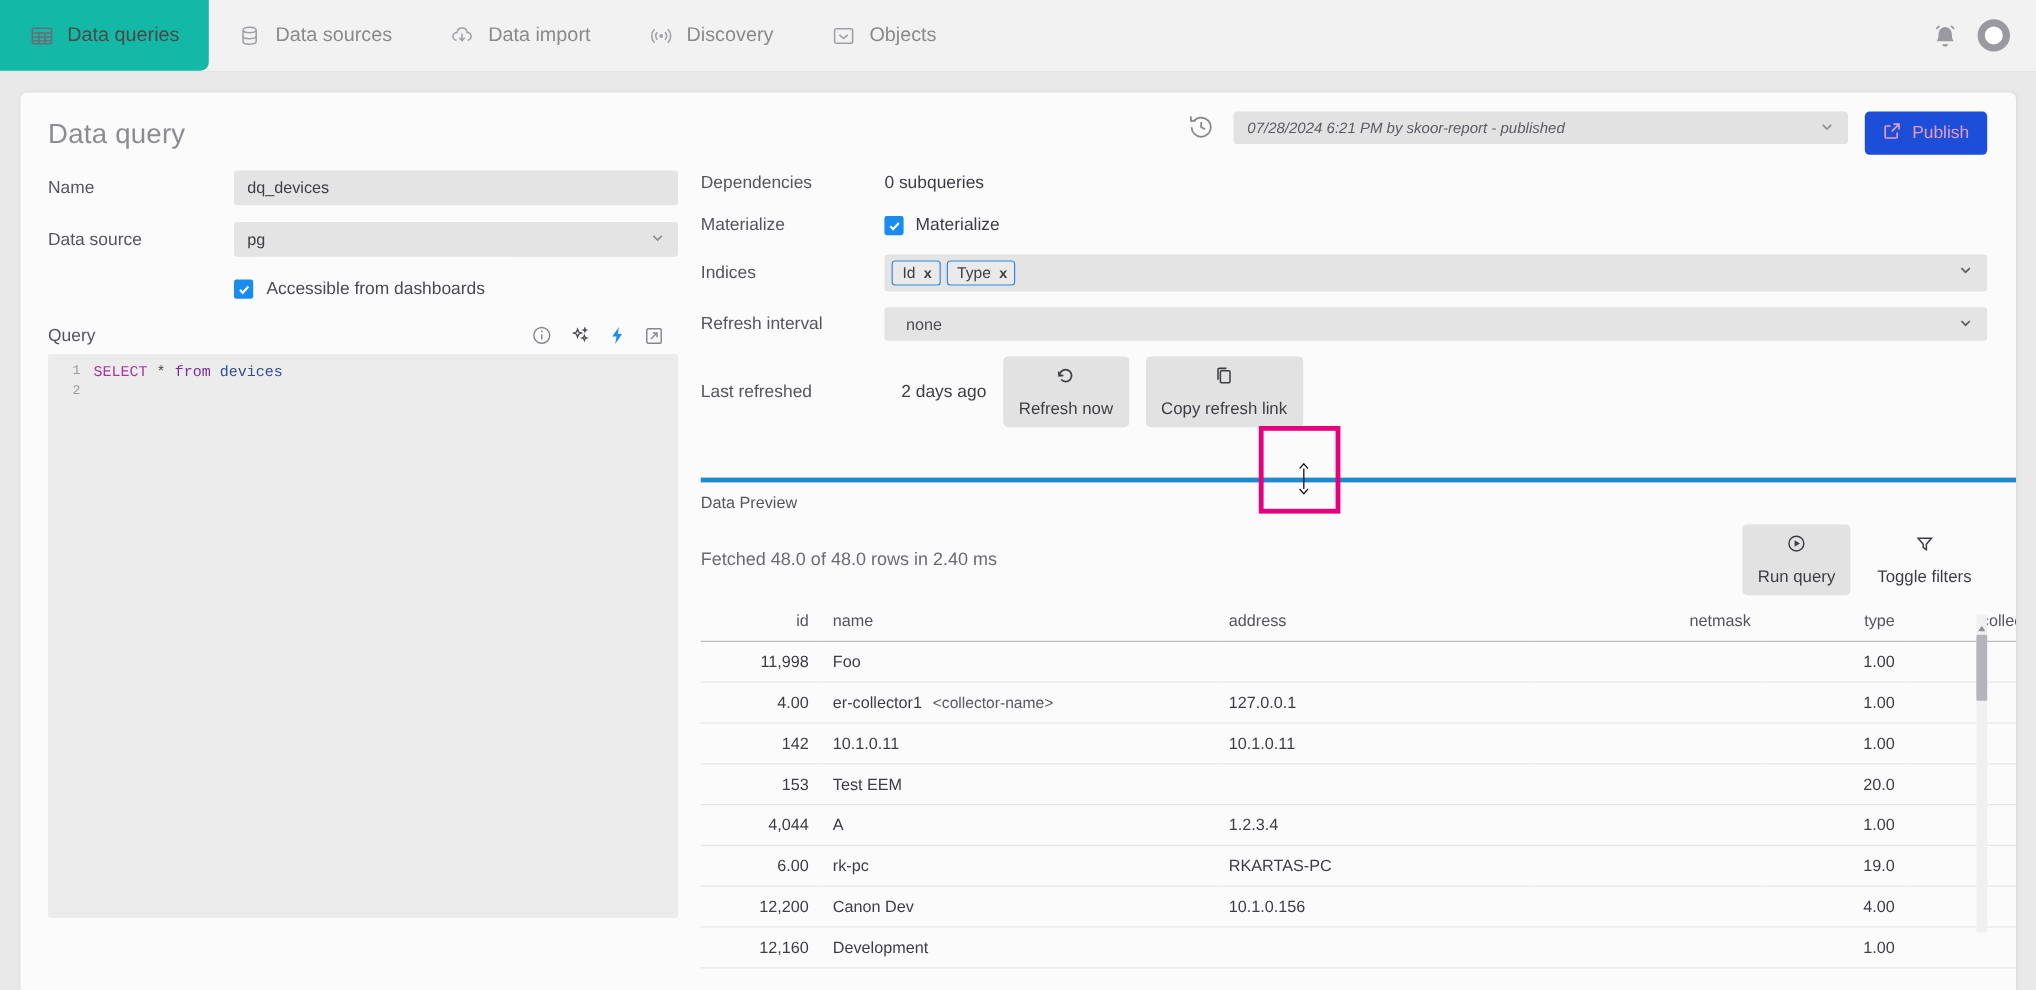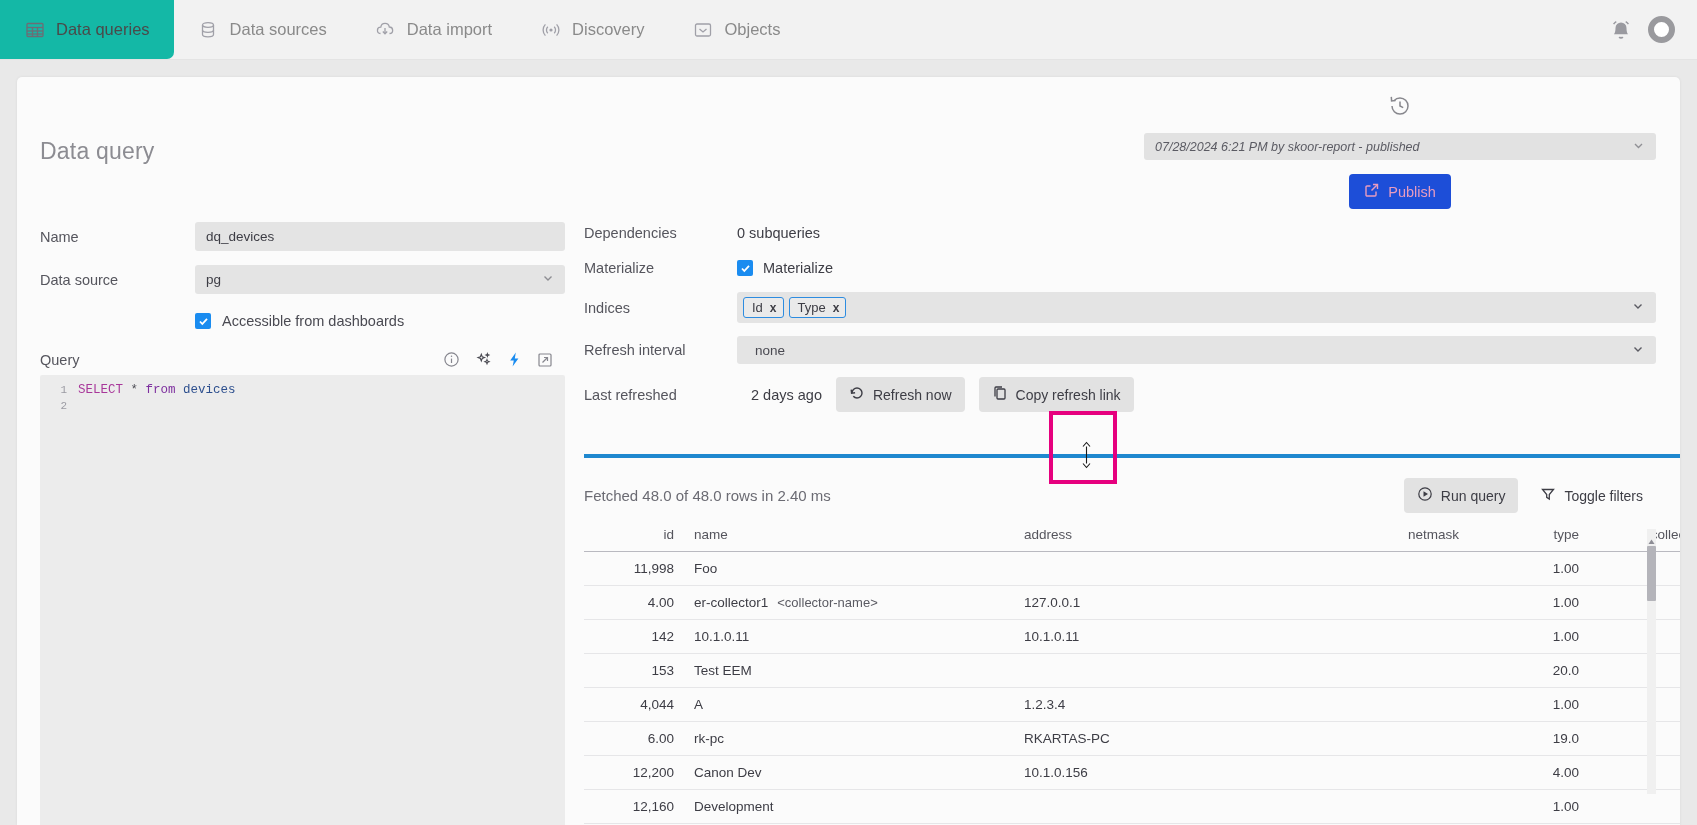--- a/index.html
+++ b/index.html
@@ -65,21 +65,21 @@
   .card-head {
     display: flex; align-items: center;
     padding: 16px 24px 6px 23px;
     position: relative;
   }
   .card-title {
     font-size: 23px; font-weight: 400; color: #8c8c92;
     letter-spacing: 0.2px;
   }
   .head-right {
-    margin-left: auto; display: flex; align-items: center; gap: 14px; flex-direction: column;
+    margin-left: auto; display: flex; align-items: flex-start; gap: 14px;
   }
   .history-btn { width: 26px; height: 26px; cursor: pointer; opacity: .72; }
   .version-select {
     width: 512px; height: 27px;
     background: #e2e2e2;
     border: none; border-radius: 3px;
     display: flex; align-items: center;
     padding: 0 11px;
     font-size: 12.5px; font-style: italic; color: #5b5b63;
     cursor: pointer;
@@ -193,21 +193,21 @@
     flex: 1; height: 28px;
     background: #e4e4e4; border-radius: 3px;
     display: flex; align-items: center; padding: 0 30px 0 18px;
     font-size: 13.5px; color: #4a4a52; position: relative; cursor: pointer;
   }
 
   .btn {
     display: inline-flex; align-items: center; gap: 8px;
     background: #e2e2e2; border: none; border-radius: 4px;
     padding: 8px 13px; font-size: 14px; color: #3d3d45;
-    cursor: pointer; font-family: "Liberation Sans", sans-serif;
+    cursor: pointer; font-family: "Liberation Sans", sans-serif; flex-direction: column;
   }
   .btn.ghost { background: transparent; }
 
   
   .divider-wrap { position: relative; margin-top: 42px; height: 4px; }
   .divider {
     position: absolute; left: 0; right: -24px; top: 0;
     height: 4px; background: #1f88cf;
   }
   .hl-box {
@@ -533,20 +533,21 @@
             <svg width="11" height="30" viewBox="0 0 11 30" fill="none" stroke="#1a1a1a" stroke-width="1.1">
               <line x1="5.5" y1="3" x2="5.5" y2="27"></line>
               <polyline points="2,6.5 5.5,2.5 9,6.5" fill="#ffffff"></polyline>
               <polyline points="2,23.5 5.5,27.5 9,23.5" fill="#ffffff"></polyline>
             </svg>
           </div>
           <div class="hl-box"></div>
         </div>
 
         <div class="preview-head">
+          <div class="preview-title">Data Preview</div>
           <div class="preview-sub-row">
             <span class="preview-sub">Fetched 48.0 of 48.0 rows in 2.40 ms</span>
             <span class="preview-actions">
               <button class="btn">
                 <span>
                   <svg width="16" height="16" viewBox="0 0 16 16" fill="none" stroke="#3d3d45" stroke-width="1.2">
                     <circle cx="8" cy="8" r="6.2"></circle>
                     <polygon points="6.5,5.3 11,8 6.5,10.7" fill="#3d3d45" stroke="none"></polygon>
                   </svg>
                 </span>

